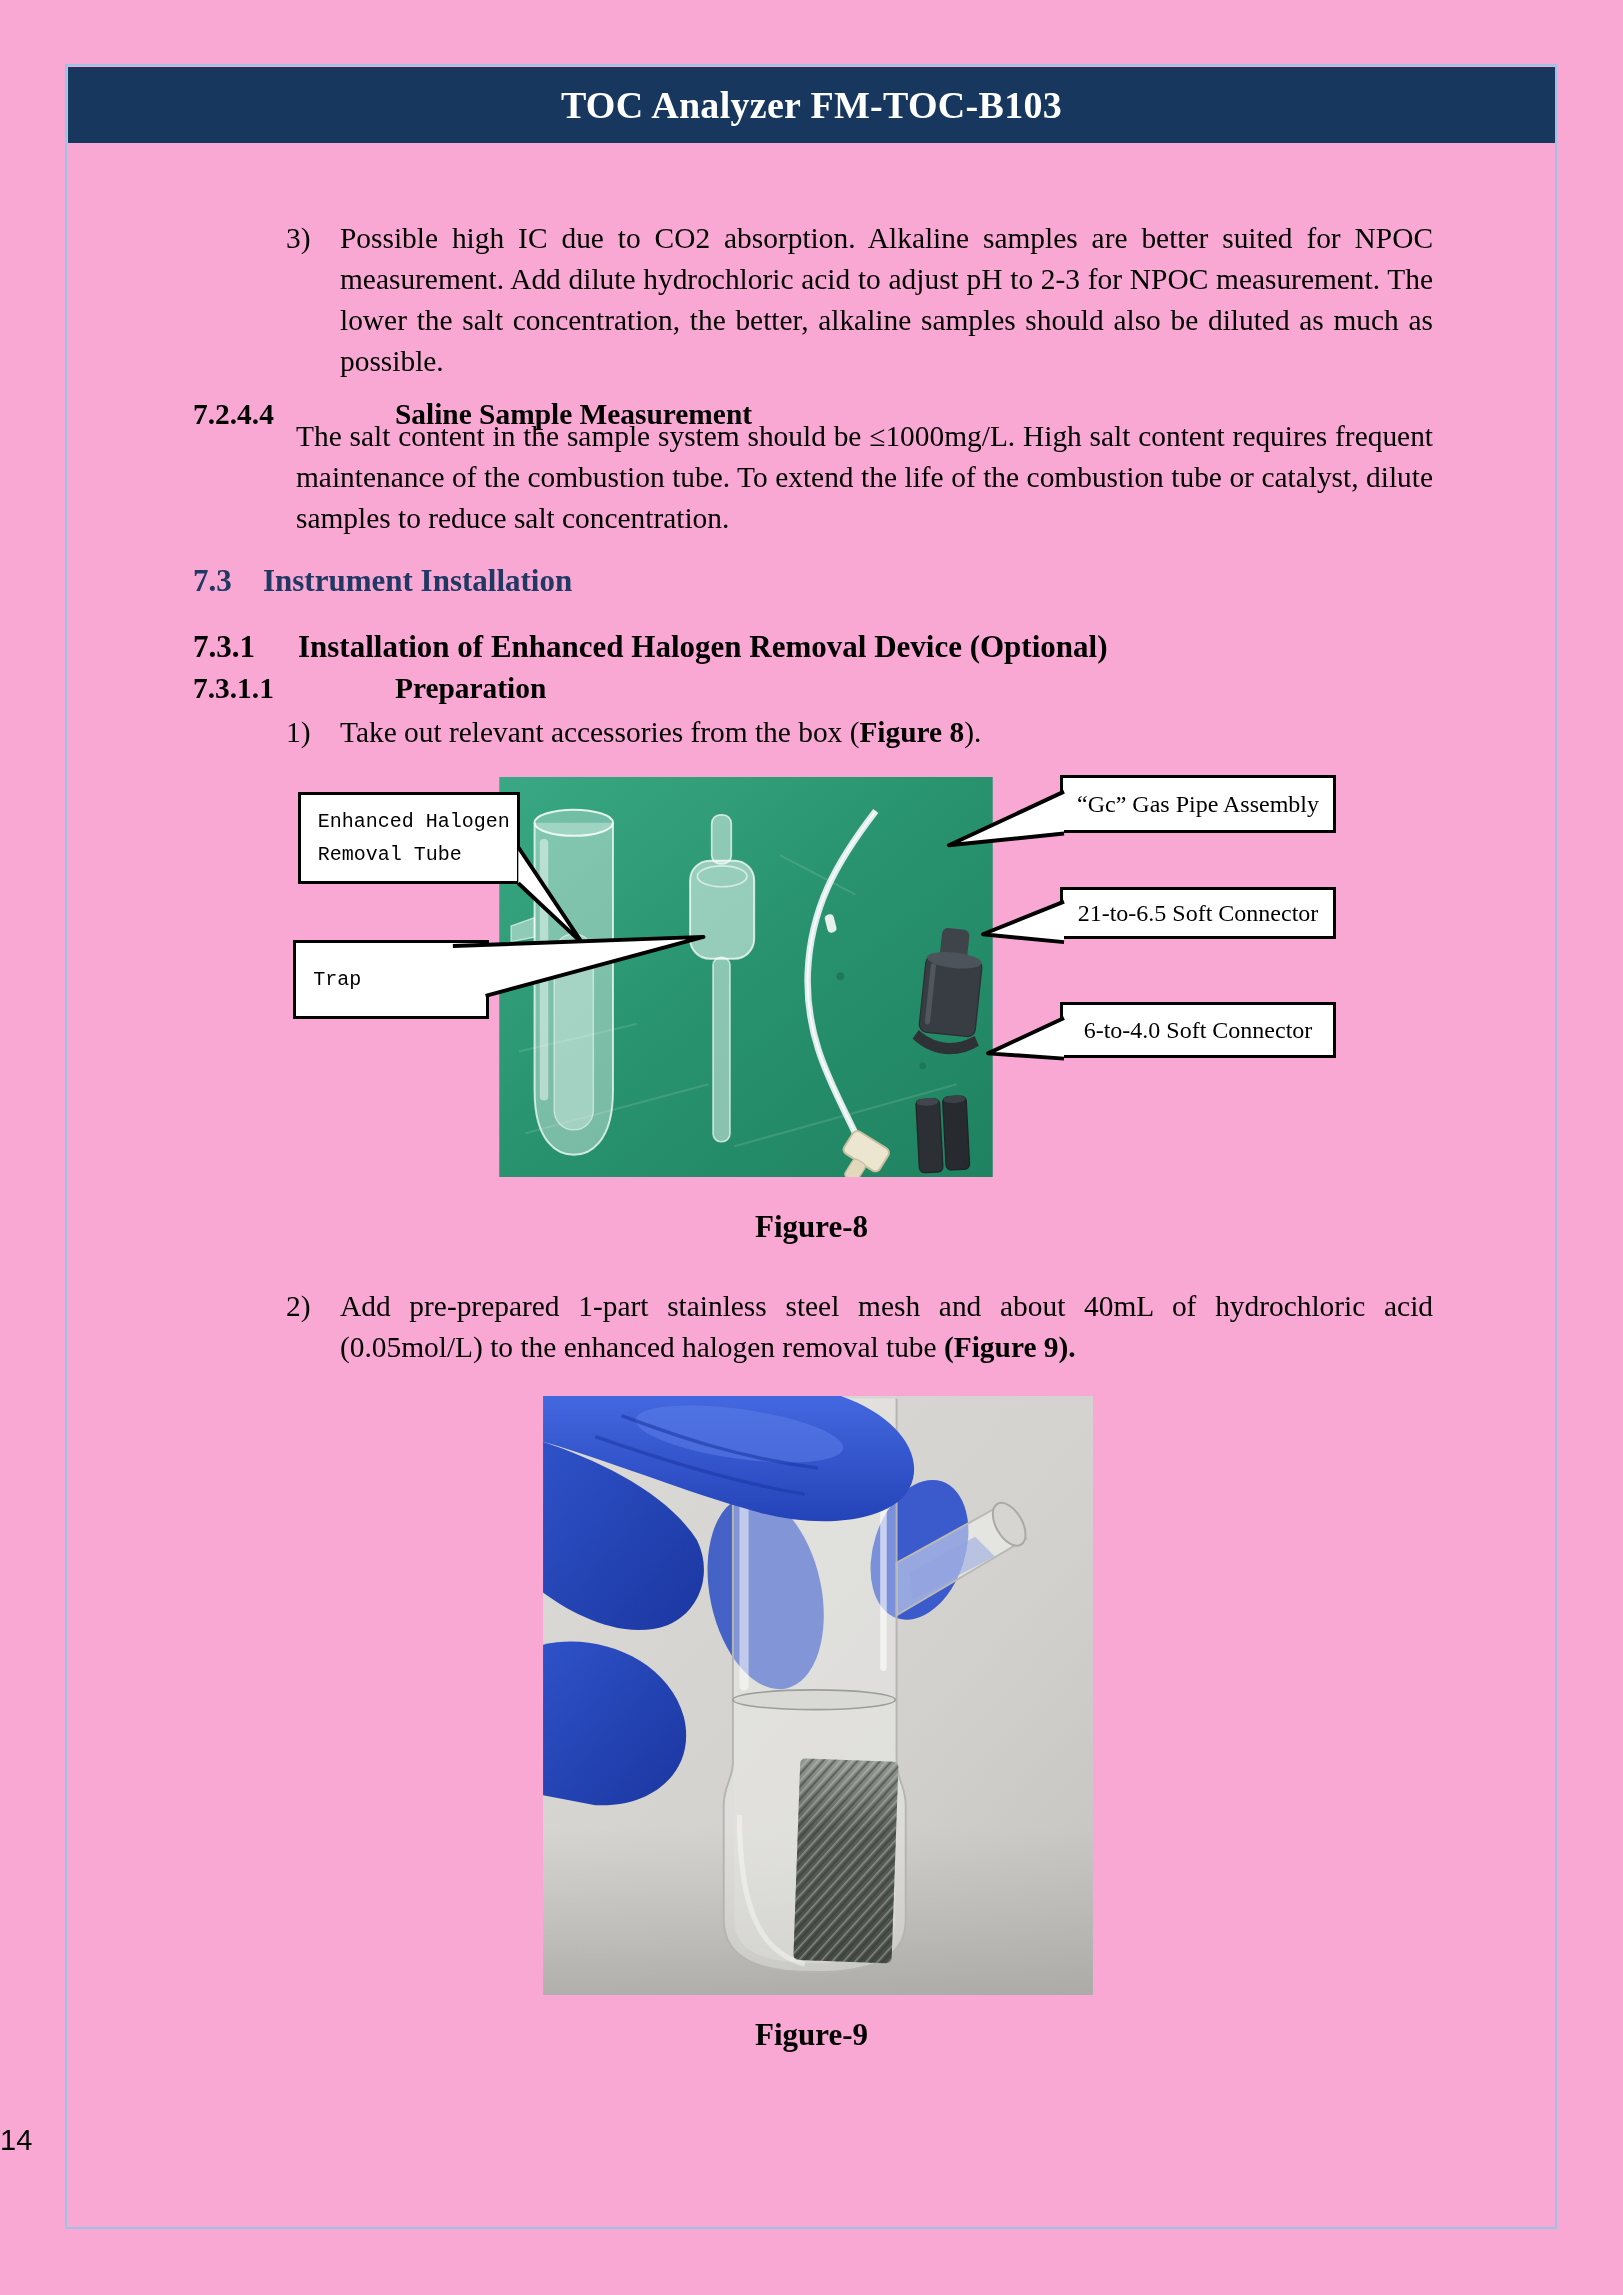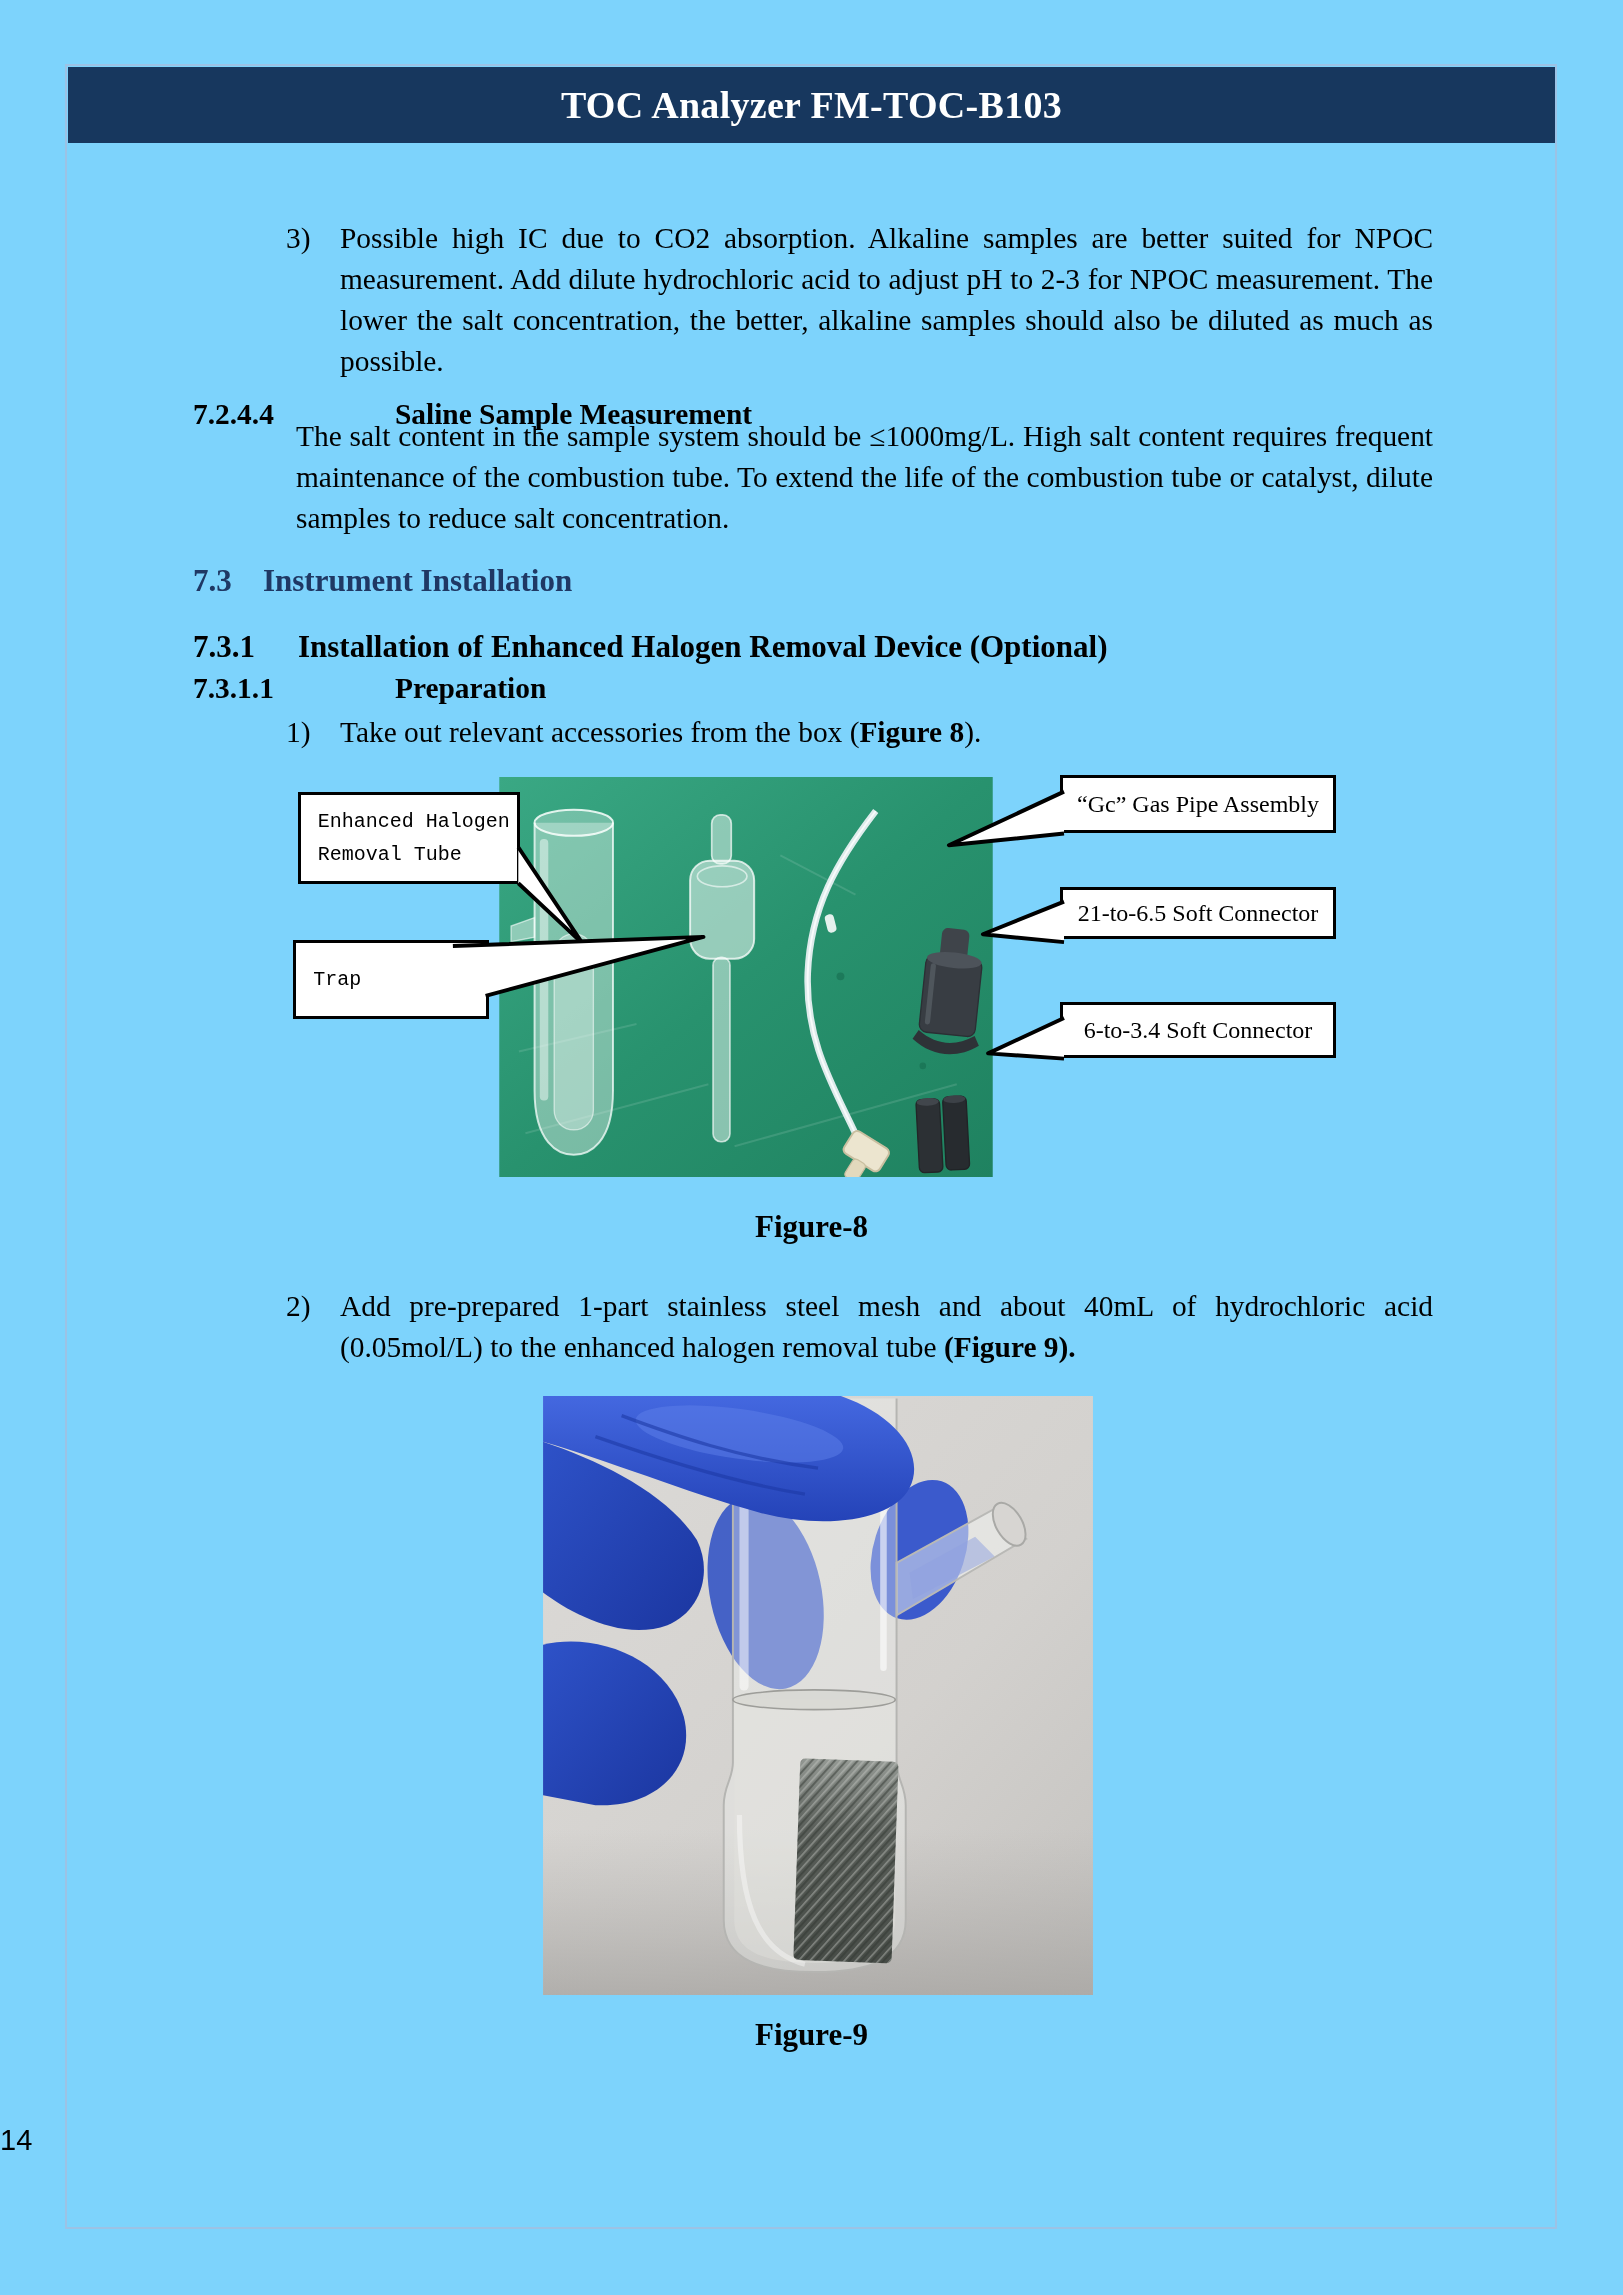--- a/index.html
+++ b/index.html
@@ -1,18 +1,18 @@
 <!DOCTYPE html>
 <html style="--page_border: #9cc2e5; --header_bar: #17375e; --heading_blue: #1f3864; --photo_green: #2a9674; --glove_blue: #2e52c8;font-size:10.5px"><head>
 <meta charset="utf-8">
 <style>
   html,body{margin:0;padding:0;background:#ffffff;}
   *{box-sizing:border-box;}
   .page{
-    position:relative;width:1623px;height:2295px;background:#7dd3fc;
+    position:relative;width:1623px;height:2295px;background:#f9a8d4;
     font-family:"Liberation Serif","DejaVu Serif",serif;color:#000;overflow:hidden;
   }
   .frame{position:absolute;left:65px;top:64px;width:1492px;height:2165px;
     border:2.6px solid var(--page_border,#9cc2e5);}
   .header{position:absolute;left:68px;top:67px;width:1487px;height:76px;
     background:var(--header_bar,#17375e);display:flex;align-items:center;justify-content:center;}
   .header-title{color:#ffffff;font-size:38px;font-weight:700;letter-spacing:0.3px;}
 
   .list-row{position:absolute;display:flex;align-items:flex-start;font-size:29.4px;line-height:41px;}
   .list-marker{flex:0 0 54px;}
@@ -165,21 +165,21 @@
     <div class="callout serif c-gc">
       <span>“Gc” Gas Pipe Assembly</span>
     </div>
     <div class="callout mono c-trap">
       <span>Trap</span>
     </div>
     <div class="callout serif c-21">
       <span>21-to-6.5 Soft Connector</span>
     </div>
     <div class="callout serif c-6">
-      <span>6-to-3.4 Soft Connector</span>
+      <span>6-to-4.0 Soft Connector</span>
     </div>
 
     <svg class="f8-arrows" viewBox="0 0 1620 648">
       <g fill="#ffffff" stroke="#000000" stroke-width="6" stroke-linejoin="round">
         <path d="M352,115 L450,262 L352,170"></path>
         <path d="M252,266 L635,252 L302,342"></path>
         <path d="M1186,30 L1010,112 L1186,94"></path>
         <path d="M1186,198 L1062,248 L1186,260"></path>
         <path d="M1186,376 L1070,430 L1186,438"></path>
       </g>

